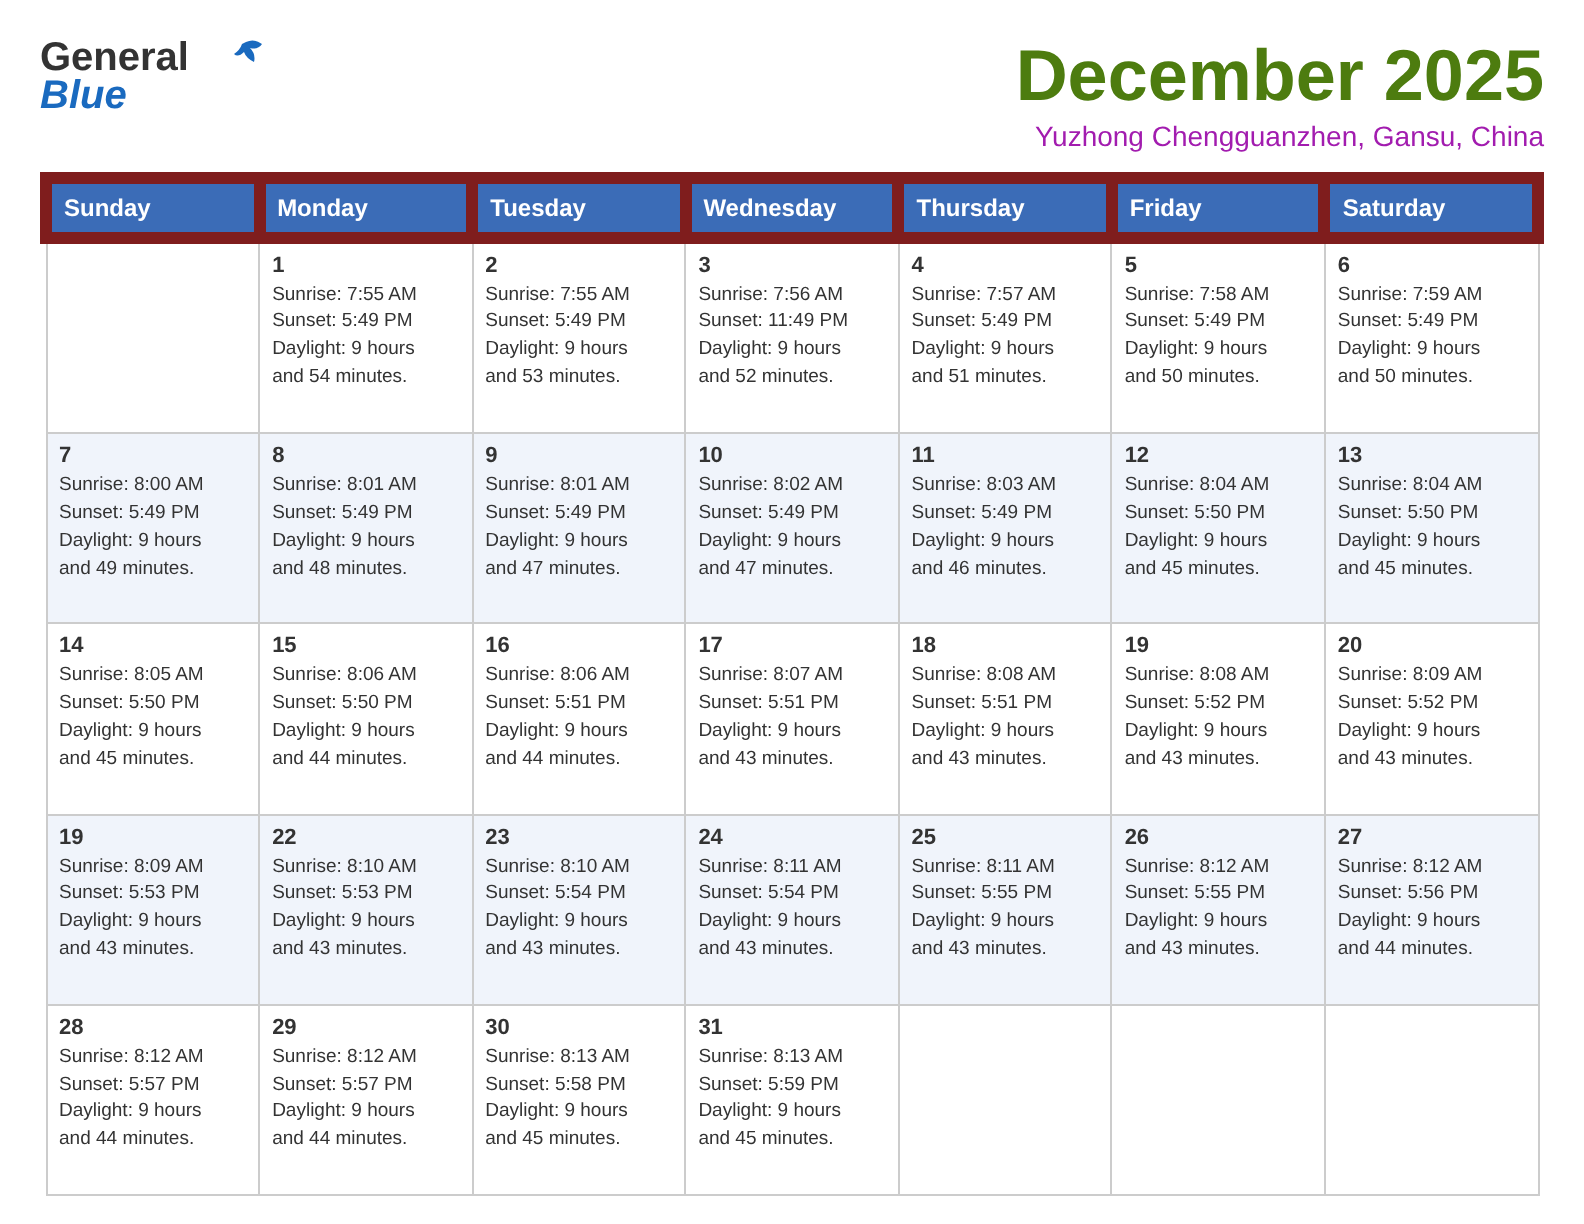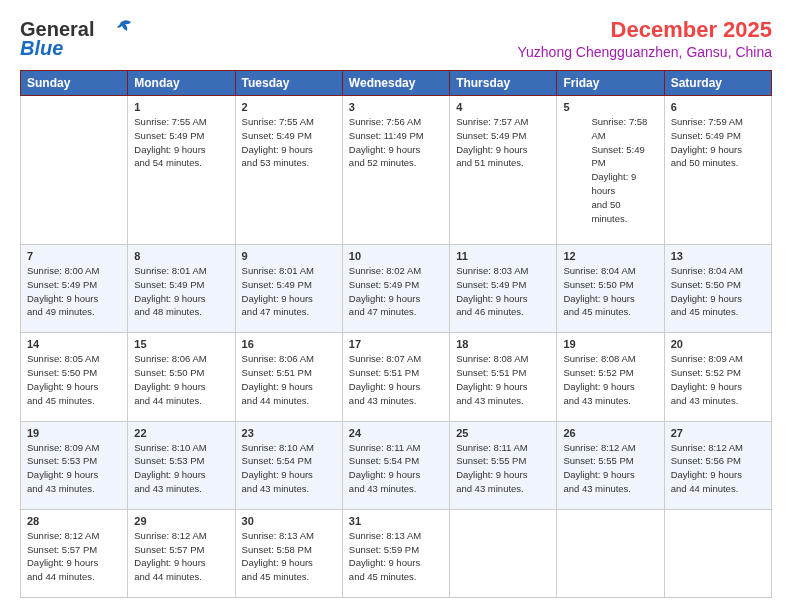--- a/index.html
+++ b/index.html
@@ -30,23 +30,23 @@
     }
     .logo-row {
       display: flex;
       align-items: center;
       gap: 17px;
     }
     .title-block {
       text-align: right;
     }
     .month-title {
-      font-size: 22px;
+      font-size: 36px;
       font-weight: bold;
-      color: #ef4444;
+      color: #4d7c0f;
       line-height: 1.1;
     }
     .location {
       font-size: 14px;
       color: #a21caf;
       margin-top: 2px;
     }
     table {
       width: 100%;
       border-collapse: collapse;
@@ -54,21 +54,21 @@
     }
     thead tr {
       background: #3b6cb7;
     }
     thead th {
       color: #fff;
       font-size: 12px;
       font-weight: bold;
       padding: 5px 6px;
       text-align: left;
-      border: 1px solid #7f1d1d;
+      border: 6px solid #7f1d1d;
     }
     tbody tr {
       height: 80px;
     }
     tbody tr:nth-child(odd) {
       background: #fff;
     }
     tbody tr:nth-child(even) {
       background: #f0f4fb;
     }
@@ -150,21 +150,21 @@
           </td>
           <td>
             <span class="day-num">4</span>
             <div class="day-info" style="white-space: pre-line;">Sunrise: 7:57 AM
 Sunset: 5:49 PM
 Daylight: 9 hours
 and 51 minutes.</div>
           </td>
           <td>
             <span class="day-num">5</span>
-            <div class="day-info" style="white-space: pre-line; margin-left: 28px;">Sunrise: 7:58 AM
+            <div class="day-info" style="white-space: pre-line;">Sunrise: 7:58 AM
 Sunset: 5:49 PM
 Daylight: 9 hours
 and 50 minutes.</div>
           </td>
           <td>
             <span class="day-num">6</span>
             <div class="day-info" style="white-space: pre-line;">Sunrise: 7:59 AM
 Sunset: 5:49 PM
 Daylight: 9 hours
 and 50 minutes.</div>

